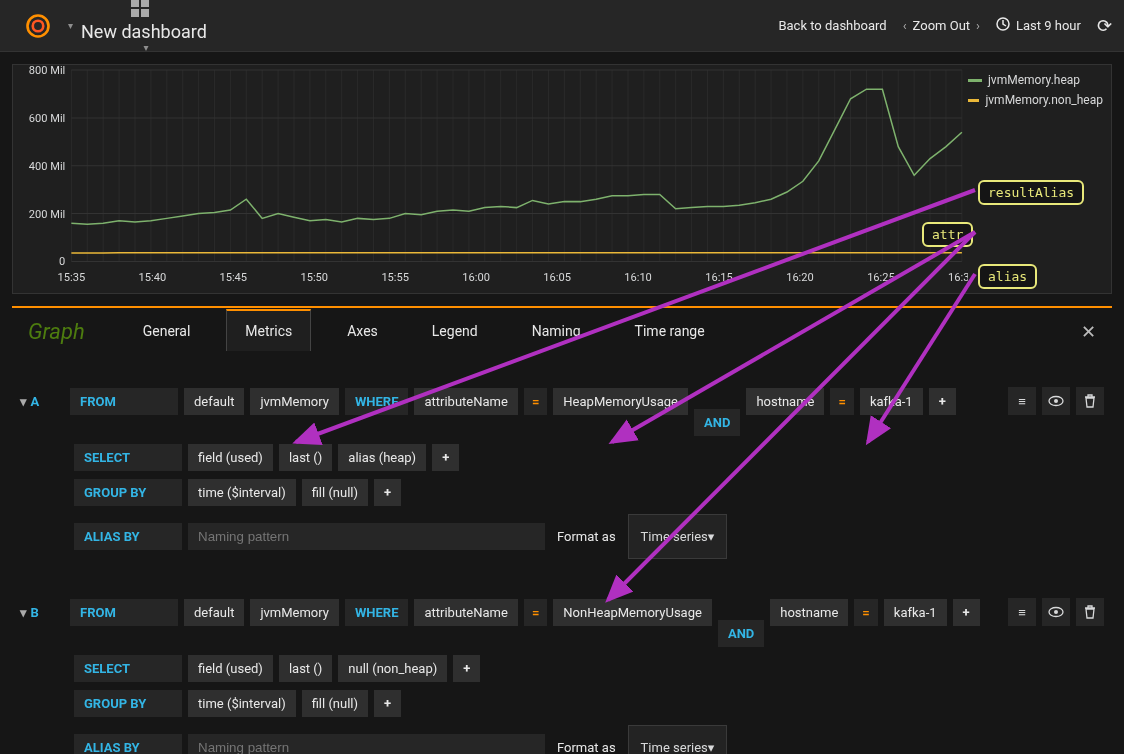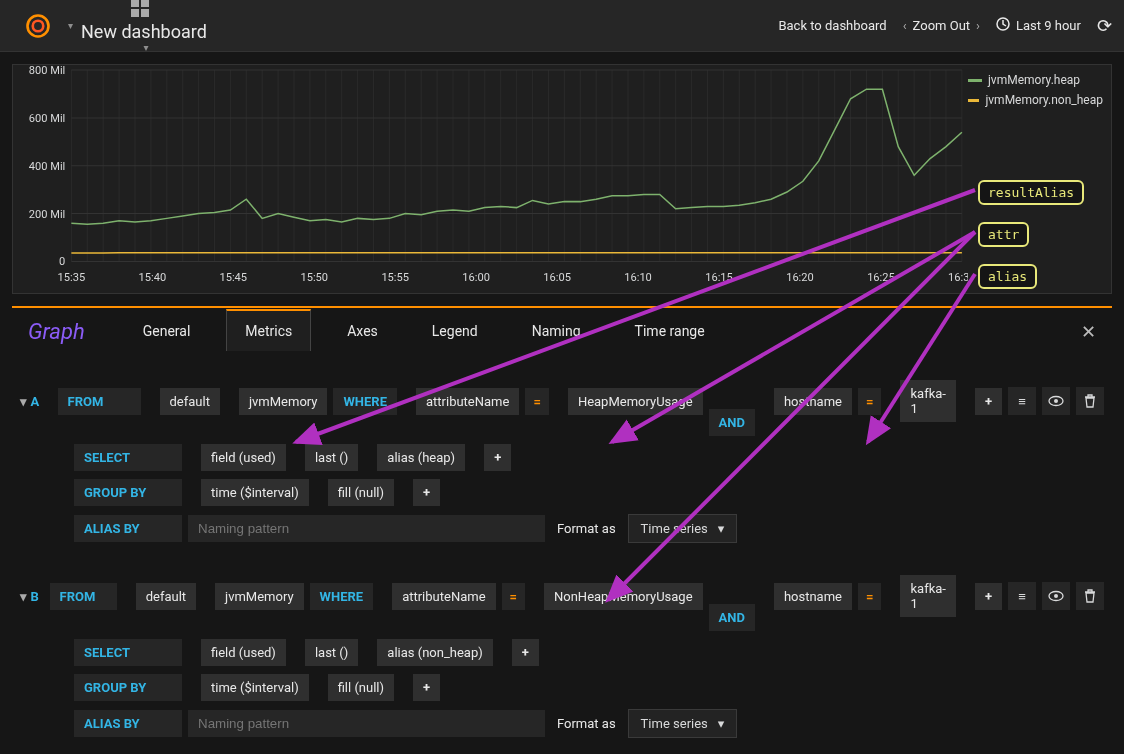--- a/index.html
+++ b/index.html
@@ -120,21 +120,21 @@
 .editor-header {
   display: flex;
   align-items: center;
   height: 46px;
   padding: 0 16px;
   position: relative;
 }
 .editor-title {
   font-style: italic;
   font-size: 22px;
-  color: #8b5cf6;
+  color: #4d7c0f;
   margin-right: 40px;
 }
 .editor-tabs {
   display: flex;
   gap: 18px;
 }
 .editor-tab {
   padding: 12px 18px;
   color: #e8e8e8;
   cursor: pointer;
@@ -173,38 +173,36 @@
   background: #262626;
 }
 .keyword.fixedw { width: 108px; }
 .keyword.and { color: #33b5e5; margin-top: 43px; }
 .op-eq { color: #ff8f00; font-weight: bold; padding: 6px 8px; background: #262626; }
 .token {
   background: #2f2f2f;
   padding: 6px 10px;
   color: #e8e8e8;
   cursor: pointer;
-  margin-left: 13px;
 }
 .token.plus { font-weight: bold; }
 .alias-input {
   background: #262626;
   border: none;
   color: #aaa;
   padding: 6px 10px;
   width: 357px;
 }
 .format-label { color: #e8e8e8; padding: 0 6px; }
 .format-select {
   background: #232323;
   border: 1px solid #3a3a3a;
-  padding: 6px 12px;
-  display: flex;
-  align-items: center;
-  gap: 10px;
+  padding: 14px 12px;
+  display: flex;
+  align-items: center;
   cursor: pointer;
 }
 .row-actions {
   margin-left: auto;
   display: flex;
   gap: 6px;
 }
 .row-actions .ra {
   width: 28px; height: 28px;
   background: #262626;
@@ -459,21 +457,21 @@
               <svg width="14" height="14" viewBox="0 0 14 14">
                 <path d="M3 4 L11 4 L10 13 L4 13 Z M2 3 L12 3 M5 3 L5 1 L9 1 L9 3" fill="none" stroke="#d8d9da" stroke-width="1.3"></path>
               </svg>
             </span>
         </div>
       </div>
       <div class="qrow qsecondary">
         <span class="keyword fixedw">SELECT</span>
         <span class="token">field (used)</span>
         <span class="token">last ()</span>
-        <span class="token">alias (non_heap)</span>
+        <span class="token">null (non_heap)</span>
         <span class="token plus">+</span>
       </div>
       <div class="qrow qsecondary">
         <span class="keyword fixedw">GROUP BY</span>
         <span class="token">time ($interval)</span>
         <span class="token">fill (null)</span>
         <span class="token plus">+</span>
       </div>
       <div class="qrow qsecondary">
         <span class="keyword fixedw">ALIAS BY</span>
@@ -483,21 +481,21 @@
           <span>Time series</span>
           <span>▾</span>
         </span>
       </div>
 
     </div>
     </div>
 </div>
 
 <div class="anno-label" style="top:180px; left:978px;">resultAlias</div>
-<div class="anno-label" style="top:222px; left:978px;">attr</div>
+<div class="anno-label" style="top:222px; left:922px;">attr</div>
 <div class="anno-label" style="top:264px; left:978px;">alias</div>
 
 <svg class="arrows" width="1124" height="754">
   <defs>
     <marker id="arrowhead" markerWidth="8" markerHeight="8" refX="6" refY="3" orient="auto">
       <path d="M0,0 L7,3 L0,6 Z" fill="#b030c0"></path>
     </marker>
   </defs>
 
   <path d="M 975 190 L 296 442" stroke="#b030c0" stroke-width="4" fill="none" marker-end="url(#arrowhead)"></path>

